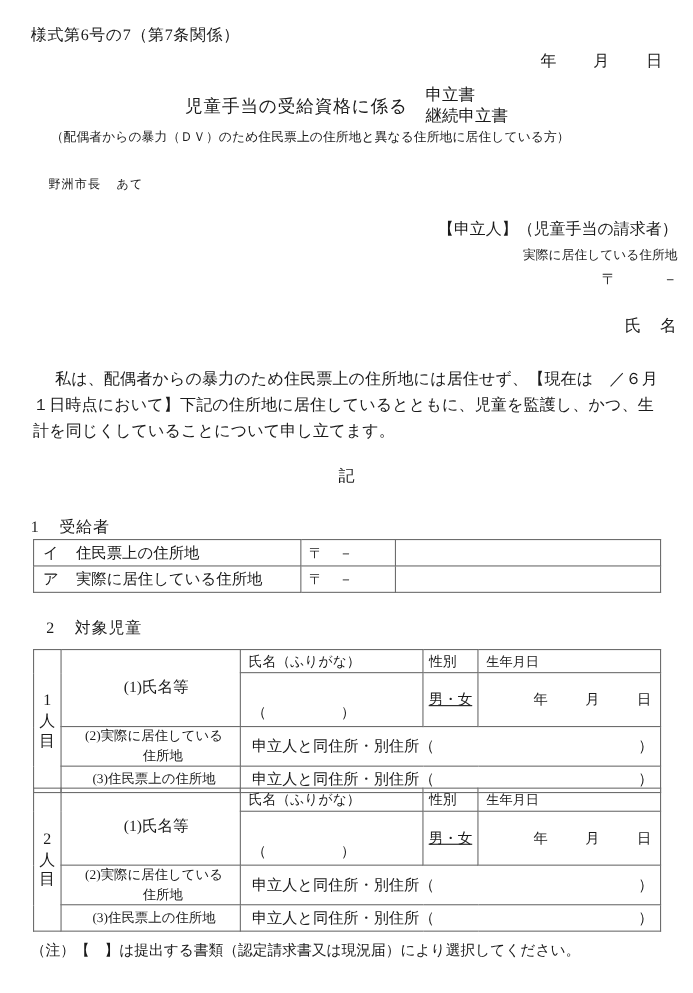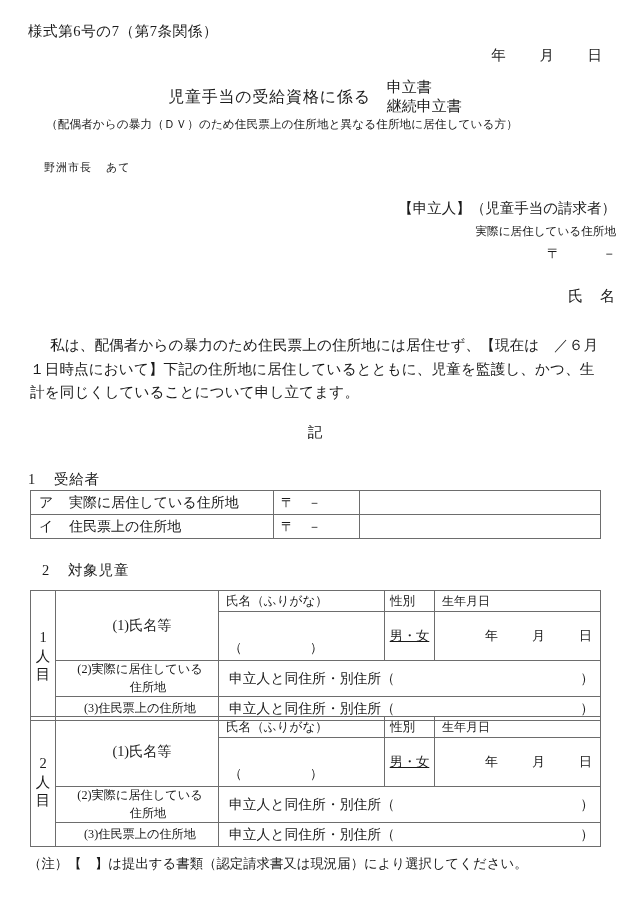--- a/index.html
+++ b/index.html
@@ -327,30 +327,30 @@
   <div class="ki-mark">記</div>
 
   <div class="sec-head" id="sec1-head">
     <span class="num">1</span><span>受給者</span>
   </div>
 
   <table id="recipient-table">
     <tbody>
         <tr>
       <td class="r-label">
-        <span class="mk">ア</span><span>実際に居住している住所地</span>
+        <span class="mk">イ</span><span>住民票上の住所地</span>
       </td>
       <td class="r-postal">
         <span>〒</span><span class="dash">－</span>
       </td>
       <td class="r-blank"></td>
     </tr>
     <tr>
       <td class="r-label">
-        <span class="mk">イ</span><span>住民票上の住所地</span>
+        <span class="mk">ア</span><span>実際に居住している住所地</span>
       </td>
       <td class="r-postal">
         <span>〒</span><span class="dash">－</span>
       </td>
       <td class="r-blank"></td>
     </tr>
   </tbody>
     </table>
 
   <div class="sec-head" id="sec2-head">

